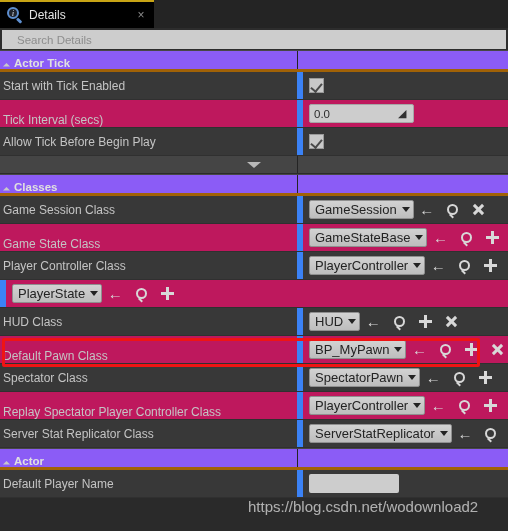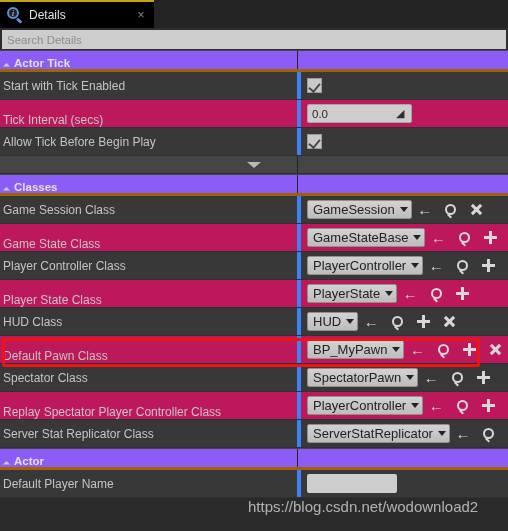--- a/index.html
+++ b/index.html
@@ -90,21 +90,21 @@
   }
   .search-input {
     width: 100%;
     height: 19px;
     background: #cdcdcd;
     border: none;
     outline: none;
     font-family: "Liberation Sans", sans-serif;
     font-size: 11.5px;
     color: #2a2a2a;
-    padding: 0 5px;
+    padding: 0 15px;
   }
   .search-input::placeholder { color: #8d8d8d; }
 
   
   .panel {
     position: relative;
     background: #2f2f2f;
   }
 
   .section-header {
@@ -155,21 +155,21 @@
     flex: 0 0 297px;
     white-space: nowrap;
     overflow: hidden;
   }
   .row-value {
     flex: 1;
     display: flex;
     align-items: center;
     padding-left: 6px;
     gap: 0px;
-    border-left: 4px solid #3b82f6;
+    border-left: 6px solid #3b82f6;
     height: 100%;
   }
 
   
   .checkbox {
     width: 15px; height: 15px;
     background: #c9c9c9;
     border: 1px solid #9a9a9a;
     position: relative;
   }
@@ -445,21 +445,20 @@
         </span>
         <span class="iconbtn">
           <span class="ic-search"></span>
         </span>
         <span class="iconbtn">
           <span class="ic-plus"></span>
         </span>
       </div>
     </div>
     <div class="row alt">
-      <div class="row-label">Player State Class</div>
       <div class="row-value">
         <div class="combo">
           <span>PlayerState</span>
           <span class="caret"></span>
         </div>
         <span class="iconbtn">
           <span class="ic-arrow">←</span>
         </span>
         <span class="iconbtn">
           <span class="ic-search"></span>

